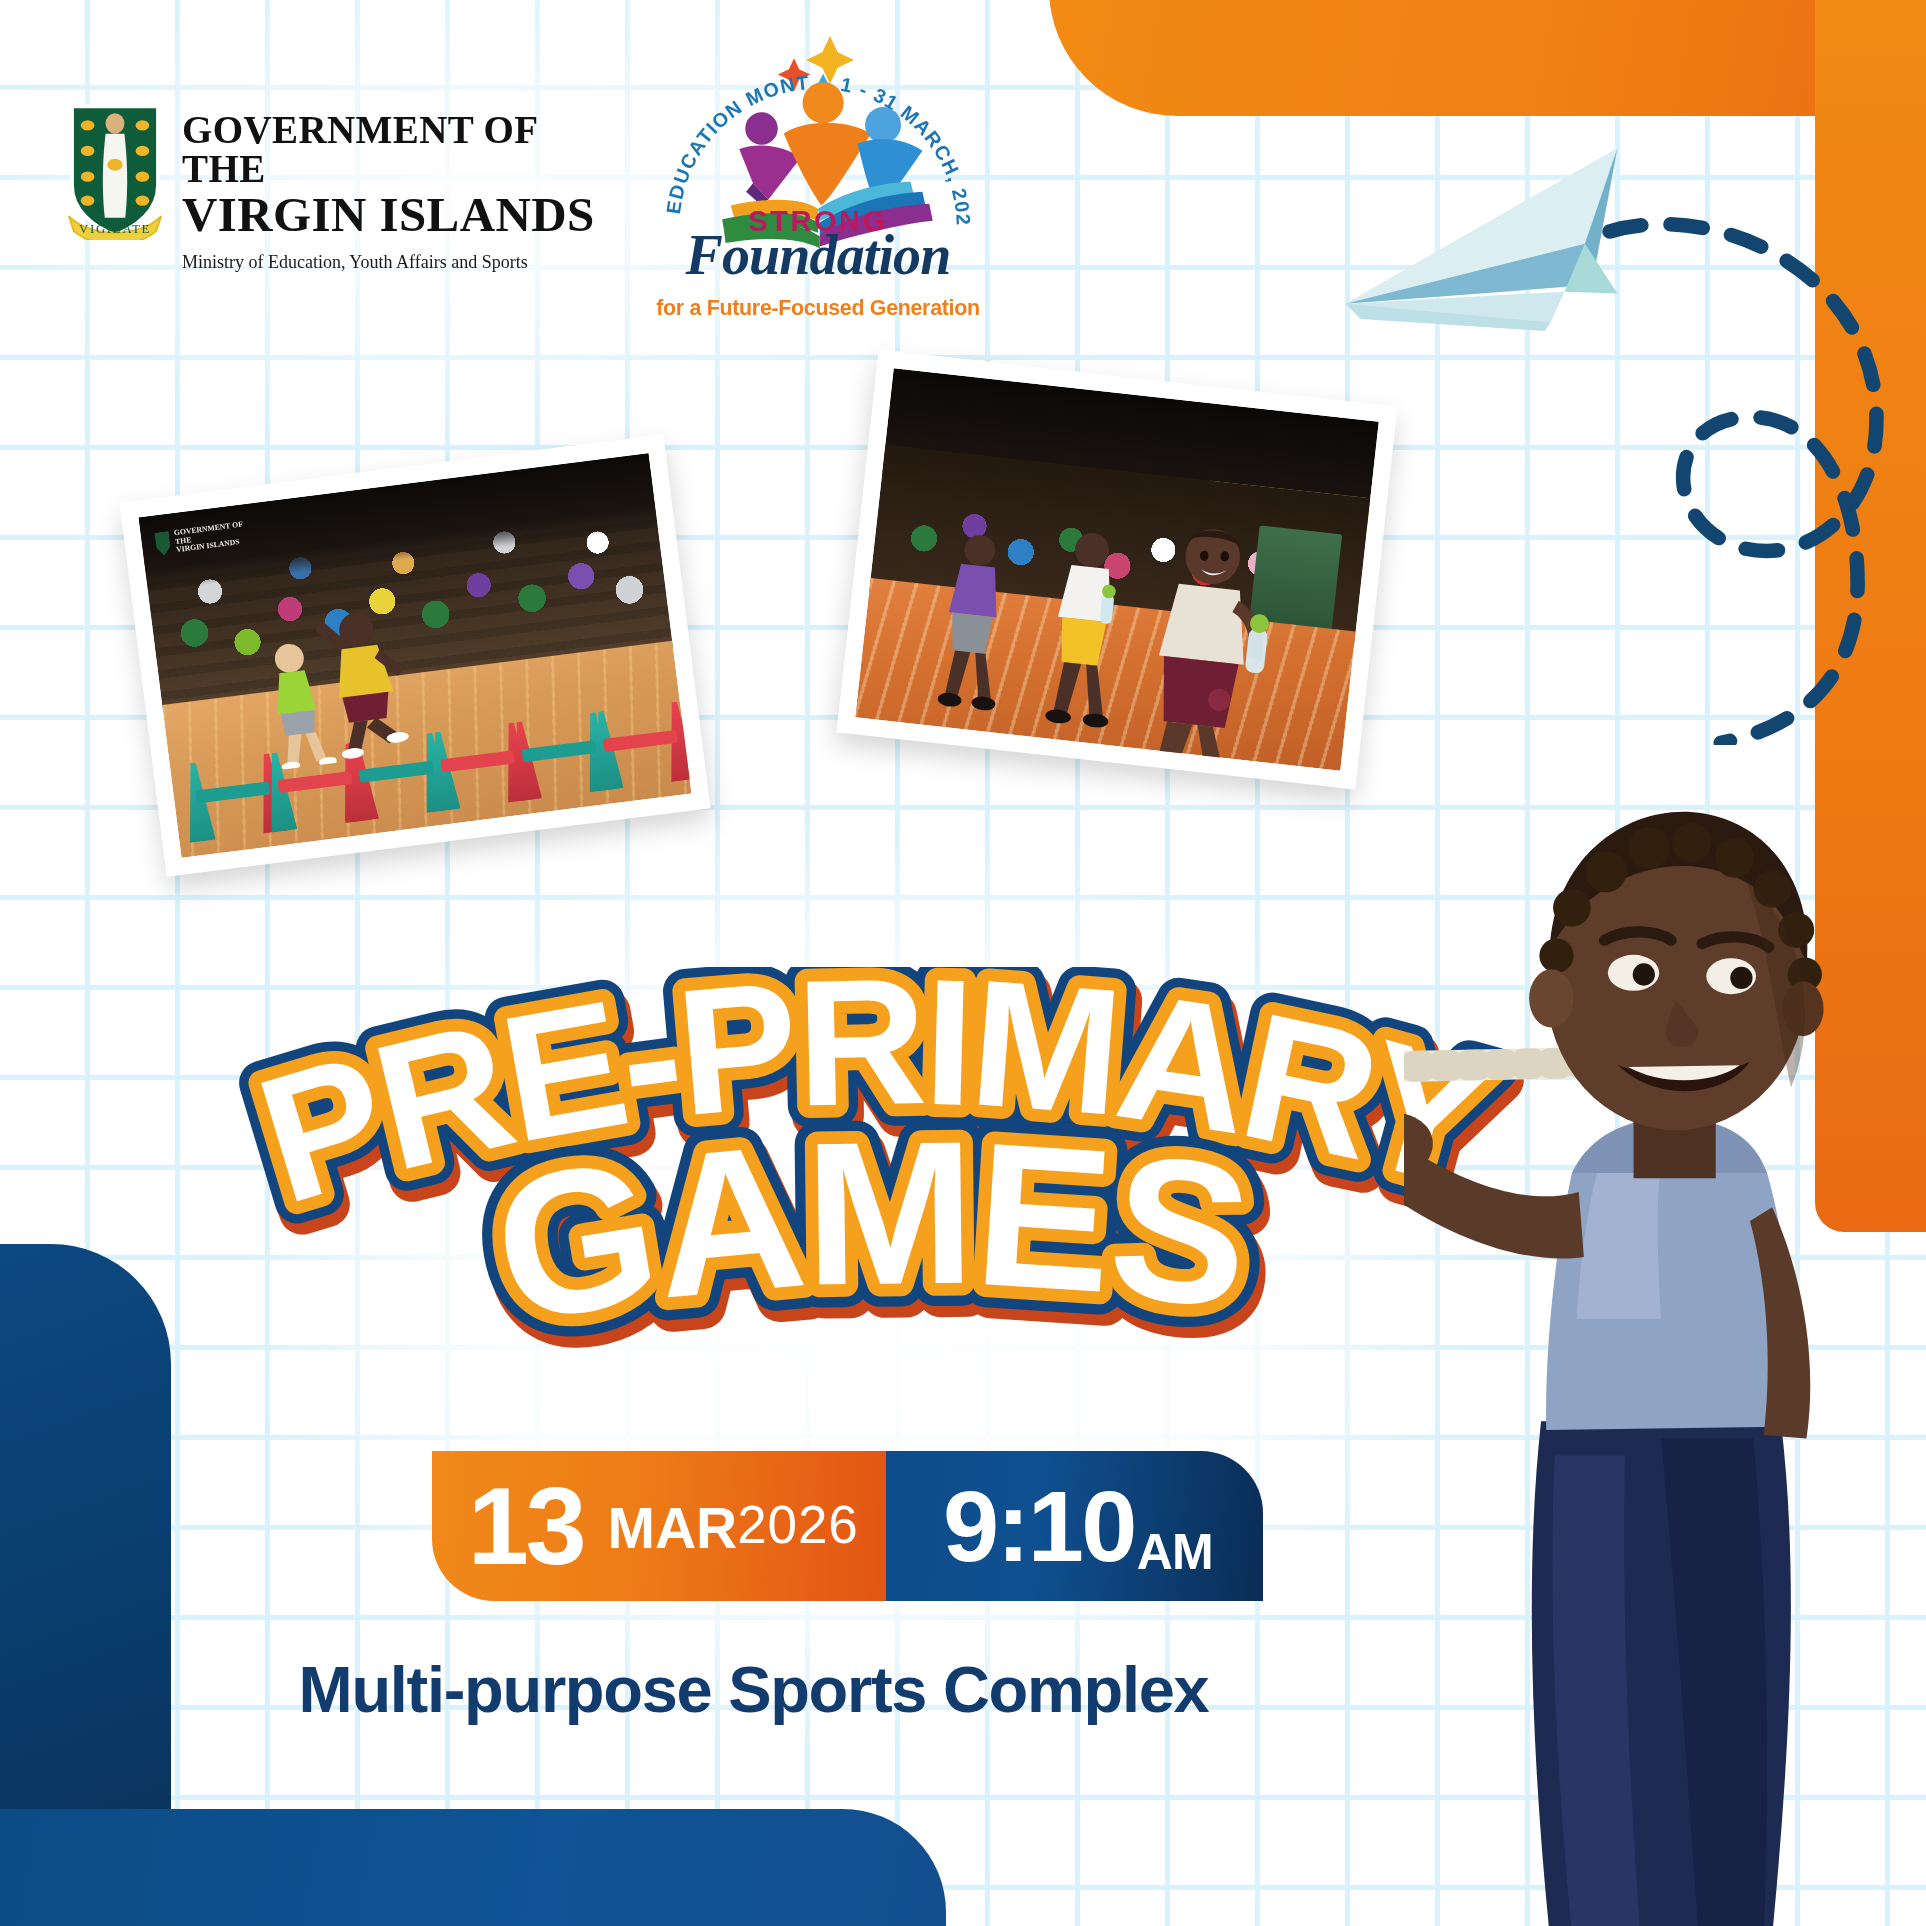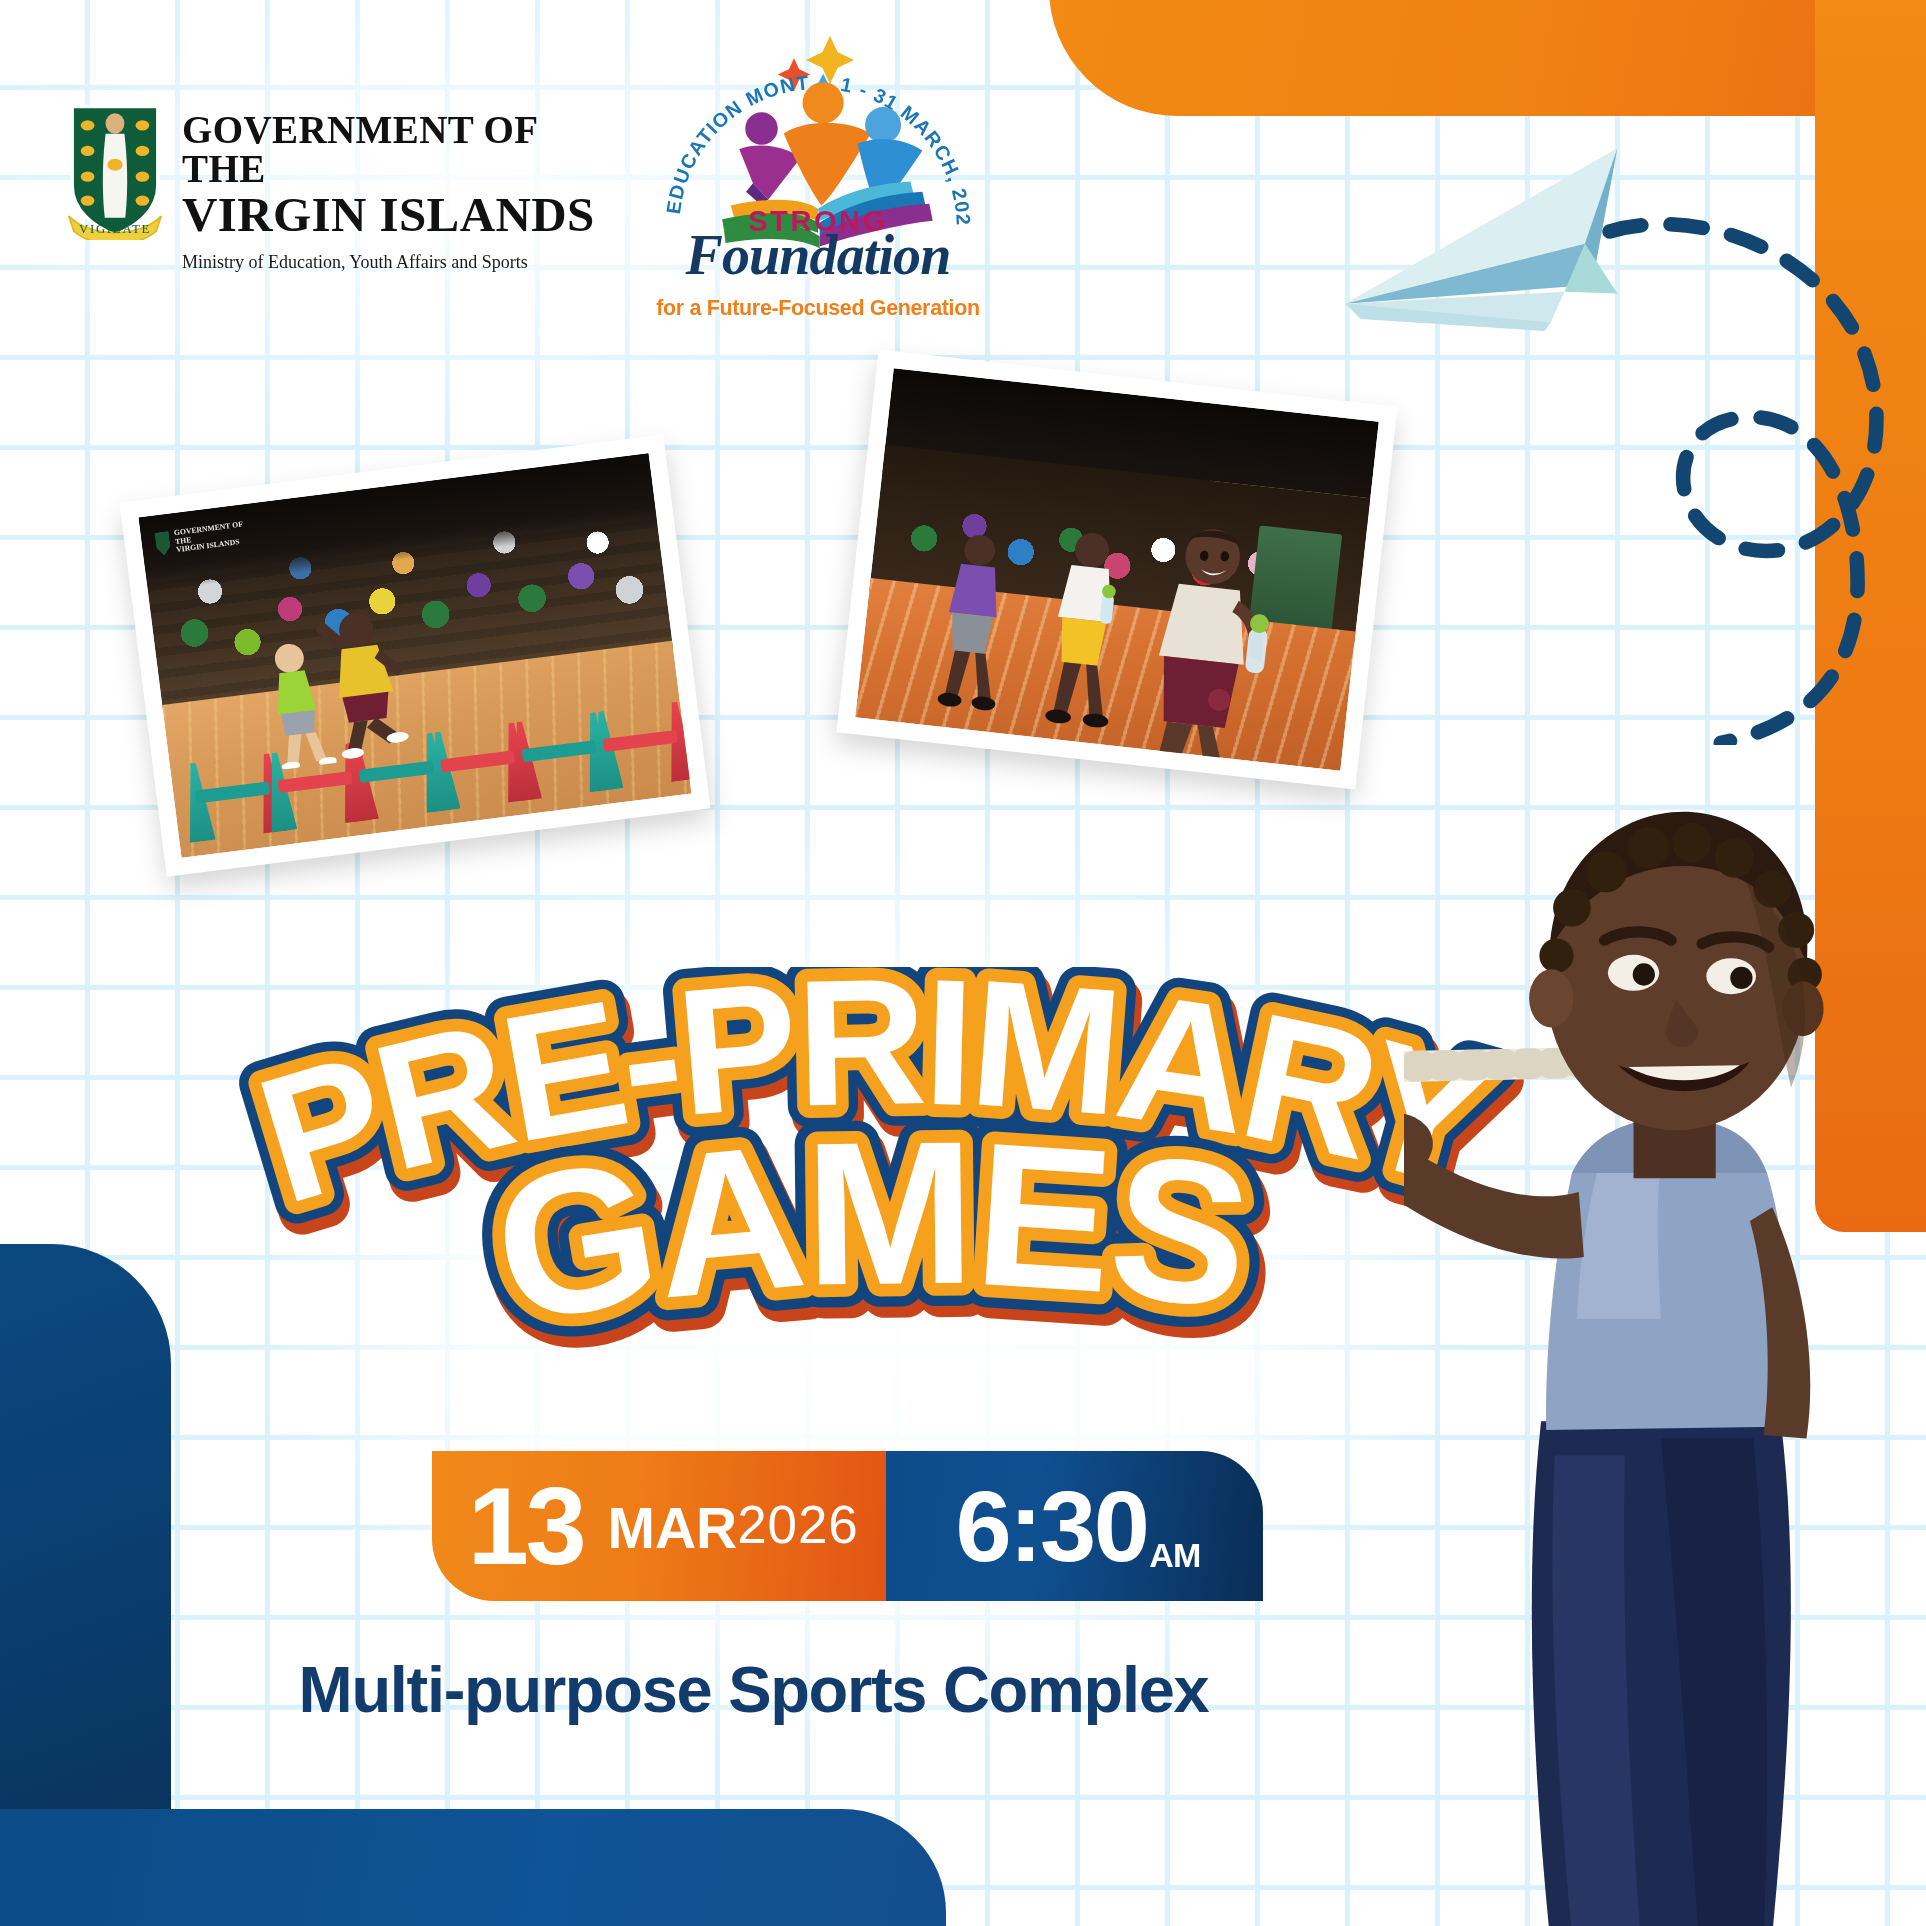--- a/index.html
+++ b/index.html
@@ -200,21 +200,21 @@
     font-size:53px; letter-spacing:0.9px; margin-top:-1.7px; }
   .pill-time {
     width:377px; height:150px;
     background:linear-gradient(95deg,#0d4c89 0%, #0f5091 40%, #0a2d56 100%);
     border-top-right-radius:62px;
     display:flex; align-items:center; justify-content:center; padding-left:6.8px;
   }
   .tm-big { font-family:"Liberation Sans", sans-serif; font-weight:700; color:#fff;
     font-size:101px; line-height:0.9; letter-spacing:-2.6px; }
   .tm-ampm { font-family:"Liberation Sans", sans-serif; font-weight:700; color:#fff;
-    font-size:34px; letter-spacing:-0.9px; align-self:flex-end; padding-bottom:26px; margin-left:2px; }
+    font-size:50px; letter-spacing:-0.9px; align-self:flex-end; padding-bottom:20px; margin-left:2px; }
 
   
   .venue {
     position:absolute; left:0; top:1652px; width:1507px; text-align:center;
     font-family:"Liberation Sans", sans-serif; font-weight:700;
     font-size:65px; color:#123b6e; letter-spacing:-1.3px;
   }
 
   
   .boy { position:absolute; left:1404px; top:805px; width:531px; height:1130px; z-index:6; }
@@ -468,21 +468,21 @@
 
   <div class="pill-row">
     <div class="pill-date">
       <div class="dt-day">13</div>
       <div class="dt-stack">
         <div class="dt-mon">MAR</div>
         <div class="dt-yr">2026</div>
       </div>
     </div>
     <div class="pill-time">
-      <div class="tm-big">6:30</div>
+      <div class="tm-big">9:10</div>
       <div class="tm-ampm">AM</div>
     </div>
   </div>
 
   <div class="venue">Multi-purpose Sports Complex</div>
 
   <svg class="boy" viewBox="0 0 620 1320">
 
     <g>
       <path d="M-660 320 L 250 300" stroke="#efeadd" stroke-width="36" stroke-linecap="round" fill="none"></path>

